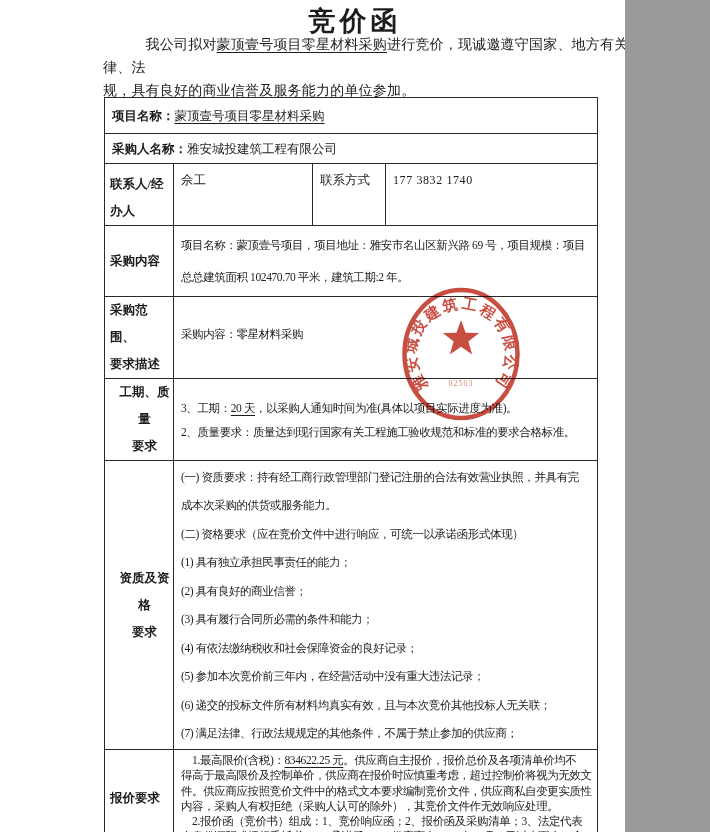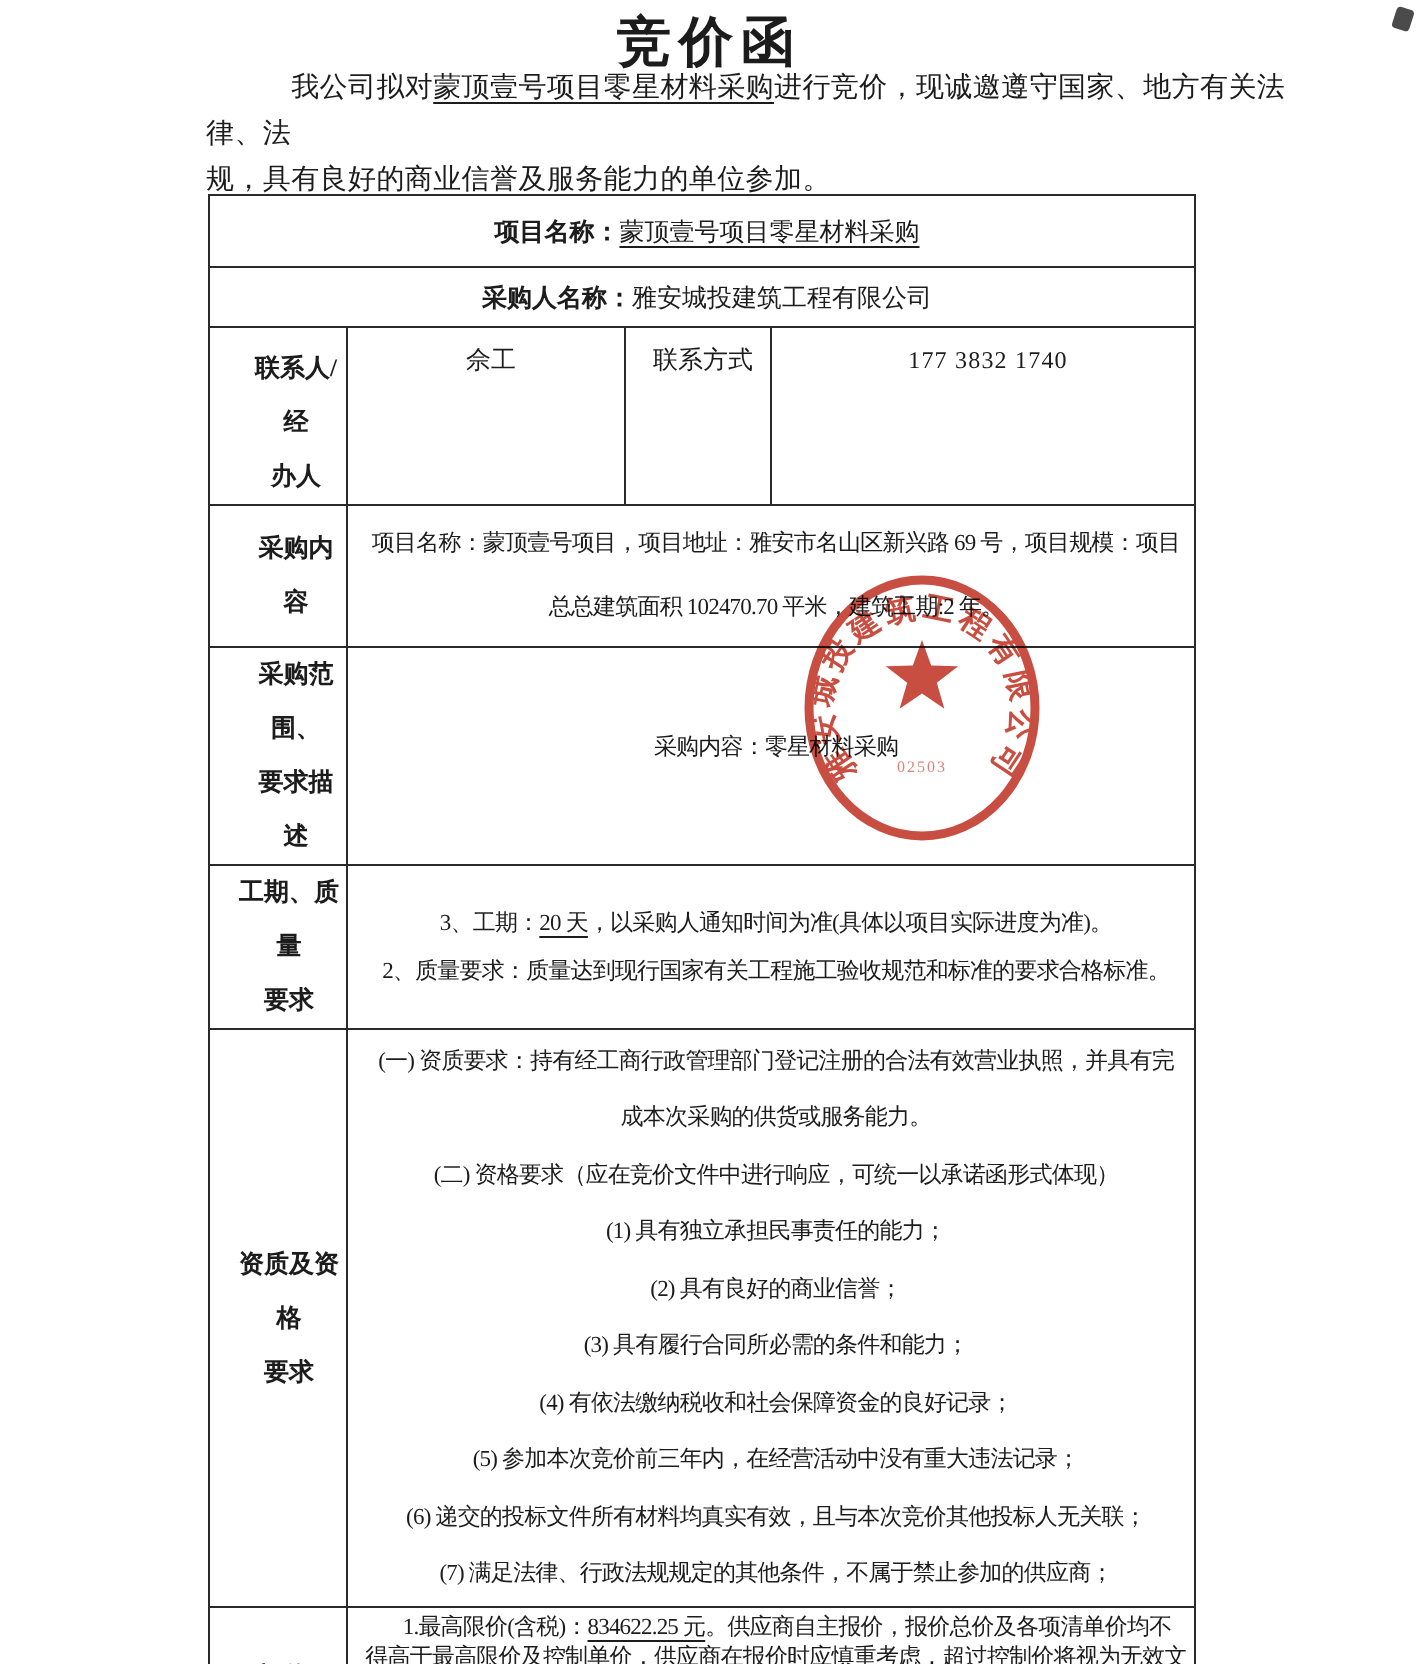--- a/index.html
+++ b/index.html
@@ -1,29 +1,29 @@
 <!DOCTYPE html>
 <html><head>
 <meta charset="utf-8">
 <style>
   html,body{margin:0;padding:0;background:#9a9a9a;}
-  .page{position:relative;width:710px;height:832px;background:#ffffff;overflow:hidden;
+  .page{position:relative;width:625px;height:832px;background:#ffffff;overflow:hidden;
         font-family:"Liberation Serif","DejaVu Serif",serif;color:#1c1c1c;}
   .title{position:absolute;top:6px;left:0;width:710px;text-align:center;
          font-size:27px;font-weight:bold;letter-spacing:4px;line-height:30px;}
   .intro{position:absolute;left:103px;top:33px;width:548px;font-size:14px;
          line-height:23px;white-space:pre-line;letter-spacing:0.2px;}
   u{text-decoration:underline;text-underline-offset:3px;}
   table.btable{position:absolute;left:104px;top:97px;width:493px;
          border-collapse:collapse;table-layout:fixed;}
   .btable td{border:1.6px solid #2a2a2a;vertical-align:middle;
          padding:0 2px 0 7px;font-size:11.5px;letter-spacing:-0.4px;
-         line-height:19px;white-space:pre-line;overflow:hidden;text-align:center;}
+         line-height:19px;white-space:pre-line;overflow:hidden;}
   td.lbl{font-weight:bold;font-size:12.5px;letter-spacing:0;line-height:27px;
-         padding-left:19px;padding-right:1px;}
+         padding-left:5px;padding-right:1px;}
   td.lblc{text-align:center;padding-left:12px;}
   td.wide{font-size:12.5px;letter-spacing:0;line-height:18px;}
   td.wide b{font-weight:bold;}
   td.vtop{vertical-align:top;padding-top:7px;}
   td.person{font-size:12.5px;letter-spacing:0;}
   td.method{font-weight:normal;font-size:12.5px;letter-spacing:0;}
   td.phone{font-size:12px;letter-spacing:0.6px;}
   td.ov{line-height:32px;margin-left:10px;}
   td.scope{line-height:18px;padding-bottom:8px;}
   td.sched{line-height:24px;}

